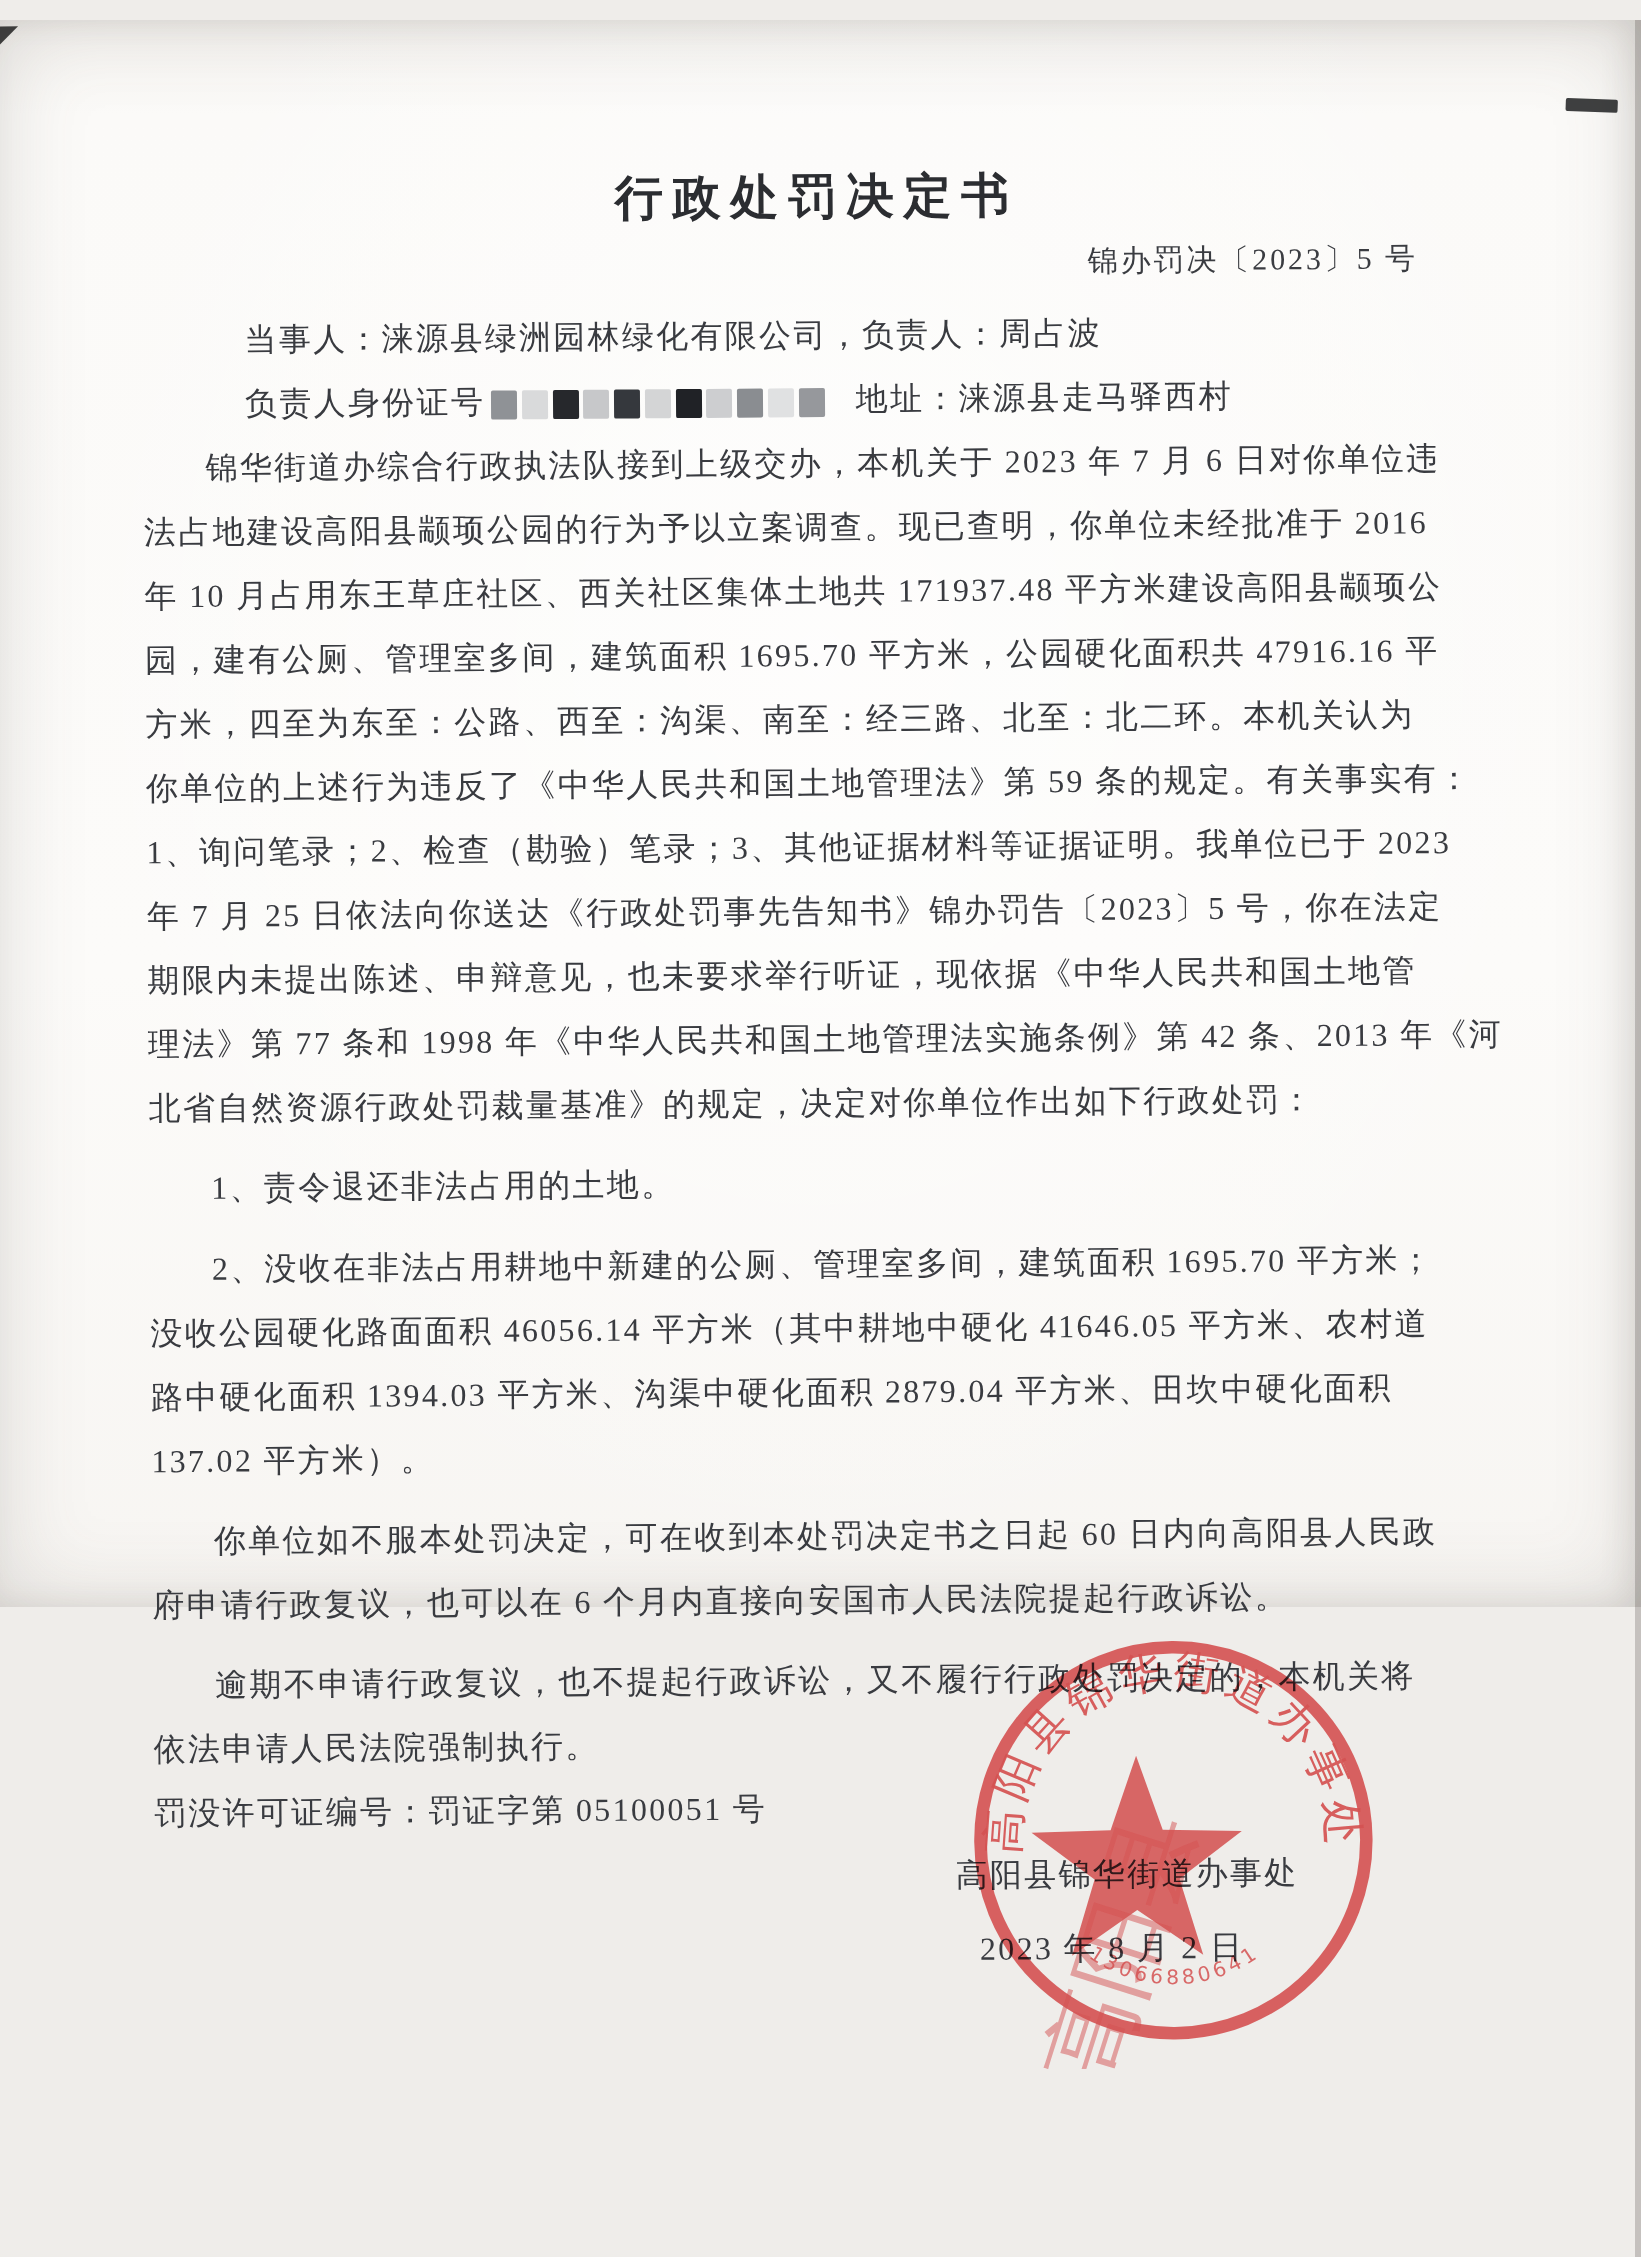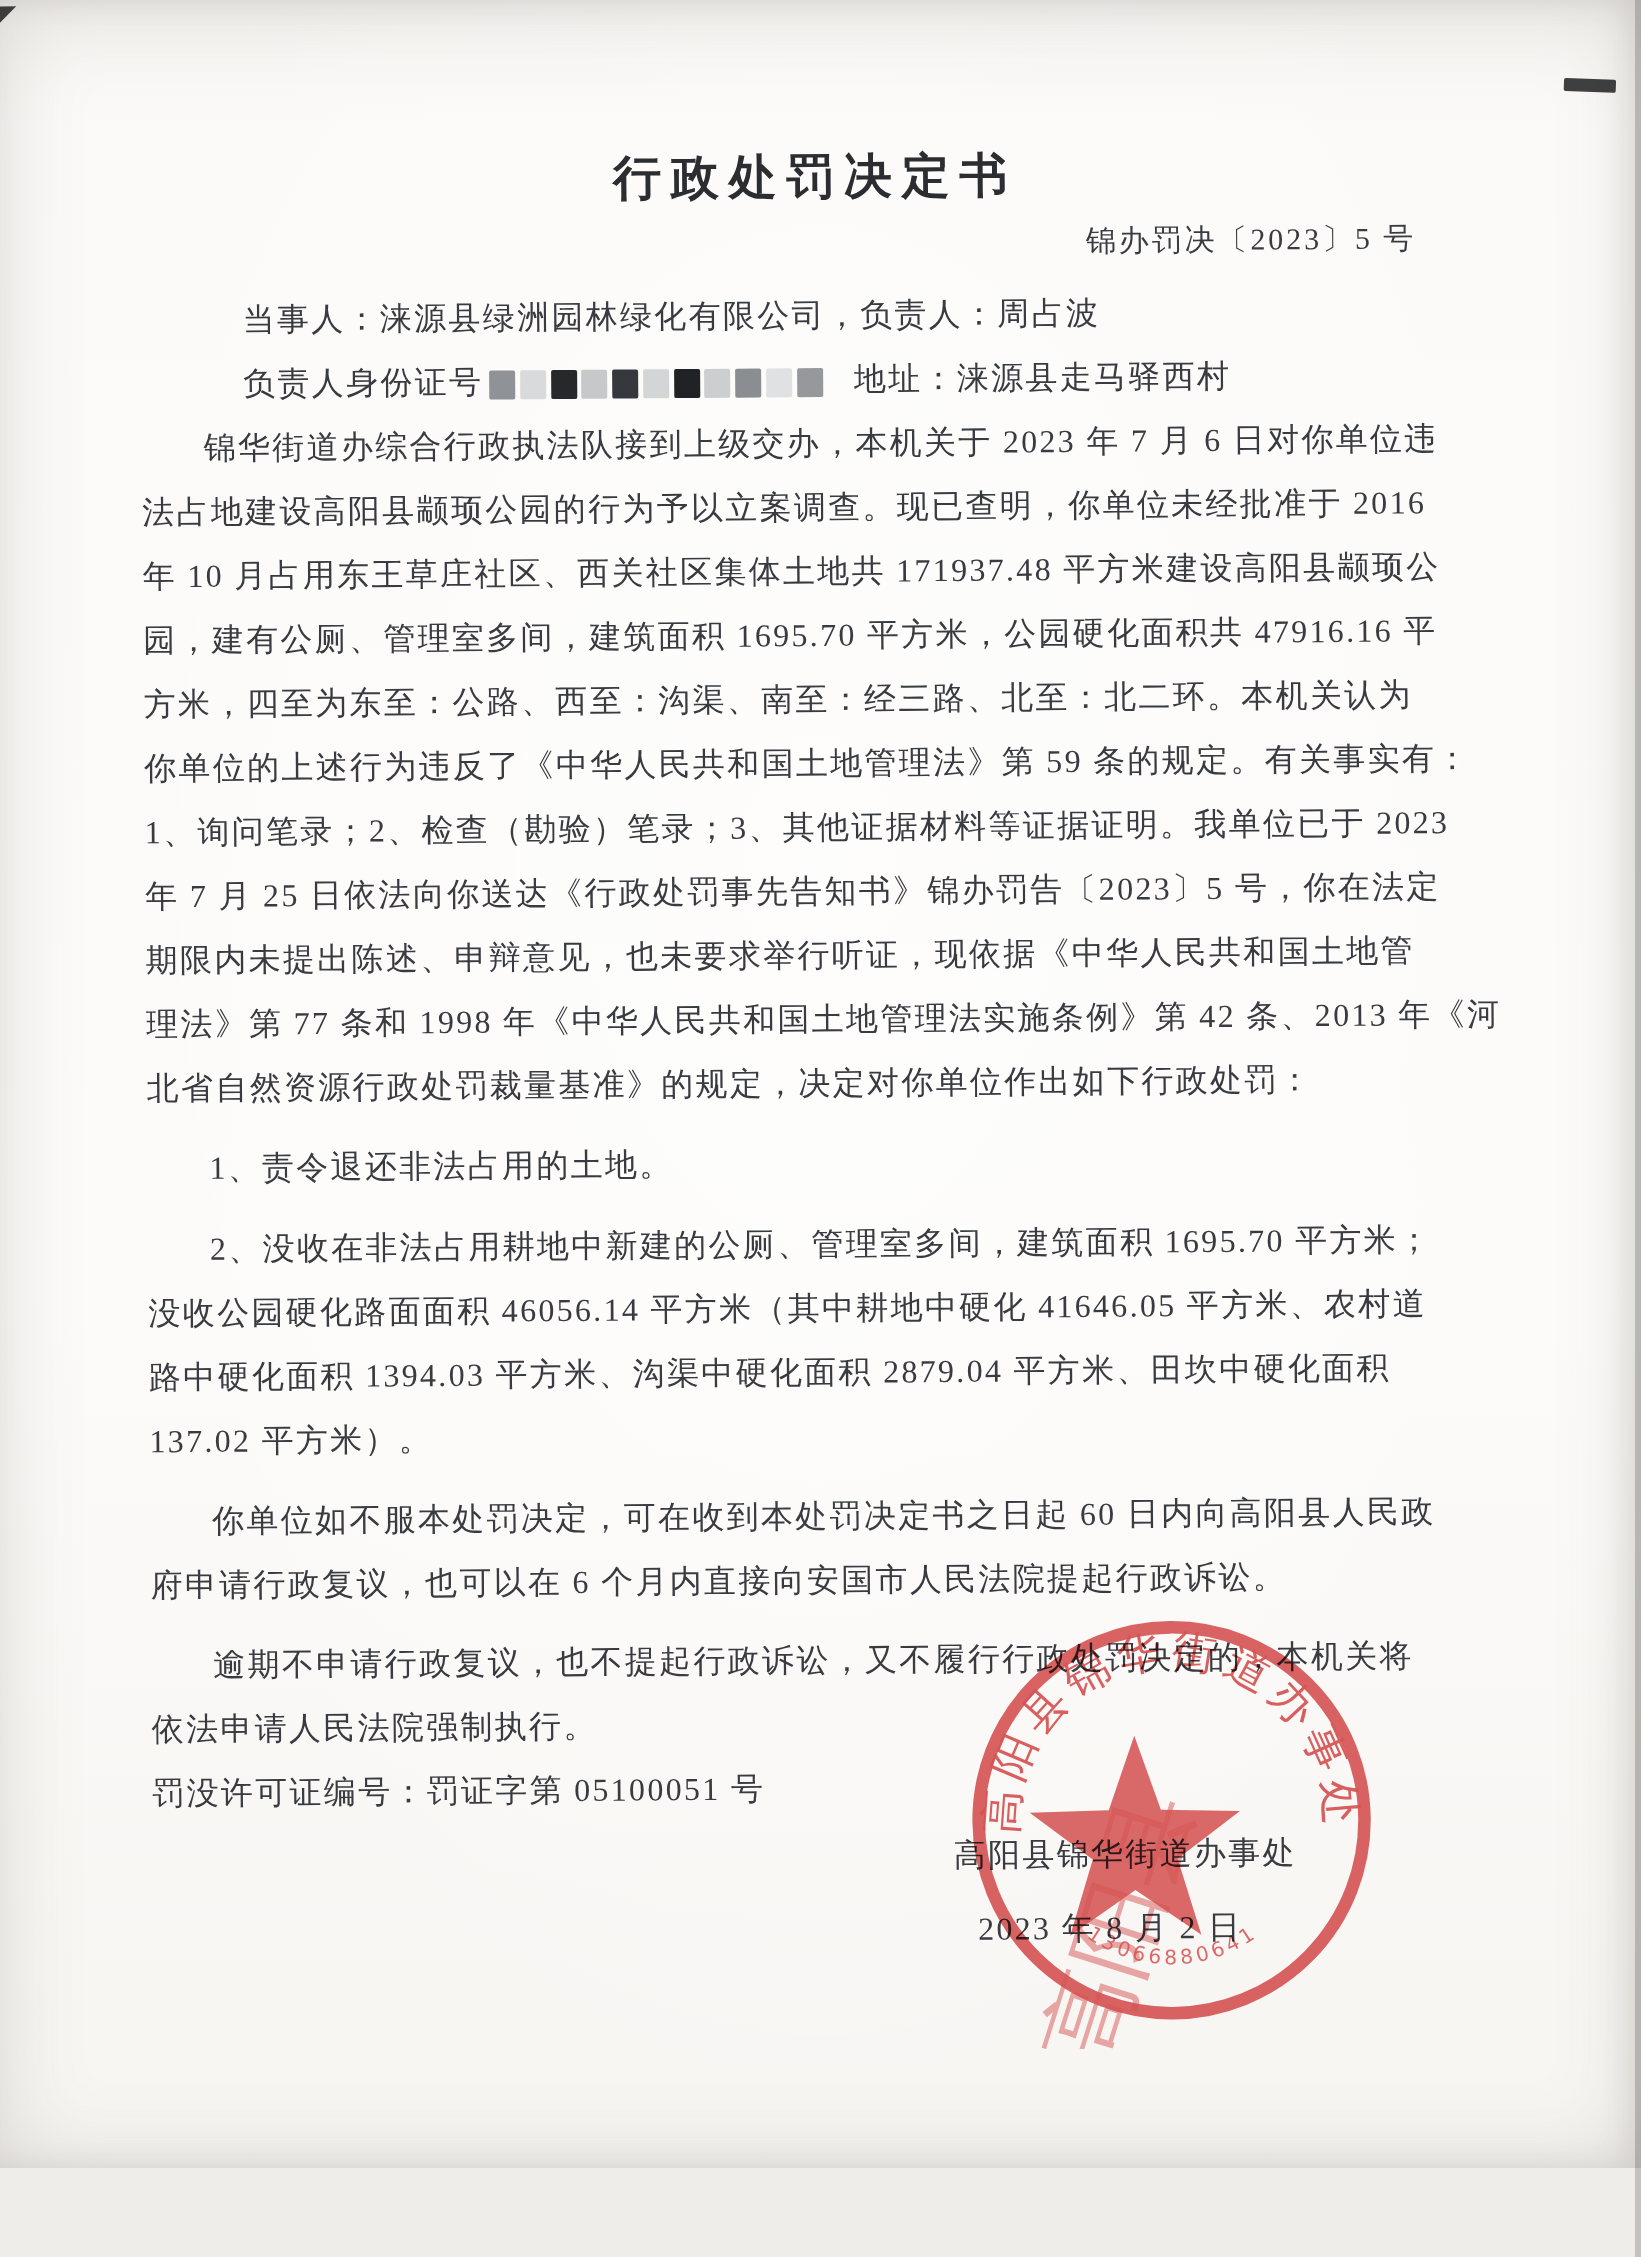--- a/index.html
+++ b/index.html
@@ -2,26 +2,27 @@
 <html lang="zh"><head>
 <meta charset="utf-8">
 <style>
   html,body{margin:0;padding:0;}
   body{
     width:1641px;height:2257px;overflow:hidden;
     background:#efedea;
     font-family:"Liberation Serif","DejaVu Serif",serif;
   }
   .paper{
-    position:relative;width:1641px;height:2168px;
+    position:relative;width:1641px;height:1587px;
     background:
       radial-gradient(ellipse at 50% 40%, rgba(255,255,255,.6), rgba(0,0,0,0) 70%),
       linear-gradient(180deg,#f6f4f1 0%,#fbfaf8 6%,#fcfbf9 60%,#f7f5f2 100%);
     box-shadow:inset 0 0 87px rgba(90,85,78,.18), inset -13.5px 0 29px rgba(90,85,78,.12);
     color:#34363b;
+    margin-top:20px;
   }
   .skew{position:absolute;inset:0;transform:rotate(-0.45deg);transform-origin:50% 40%;}
 
   .title{
     margin-top:145px;text-align:center;
     font-size:48px;font-weight:700;letter-spacing:9.7px;color:#2b2d31;
   }
   .docnum{
     margin-top:13.5px;text-align:right;padding-right:220px;
     font-size:30px;letter-spacing:2.9px;color:#3a3c41;

